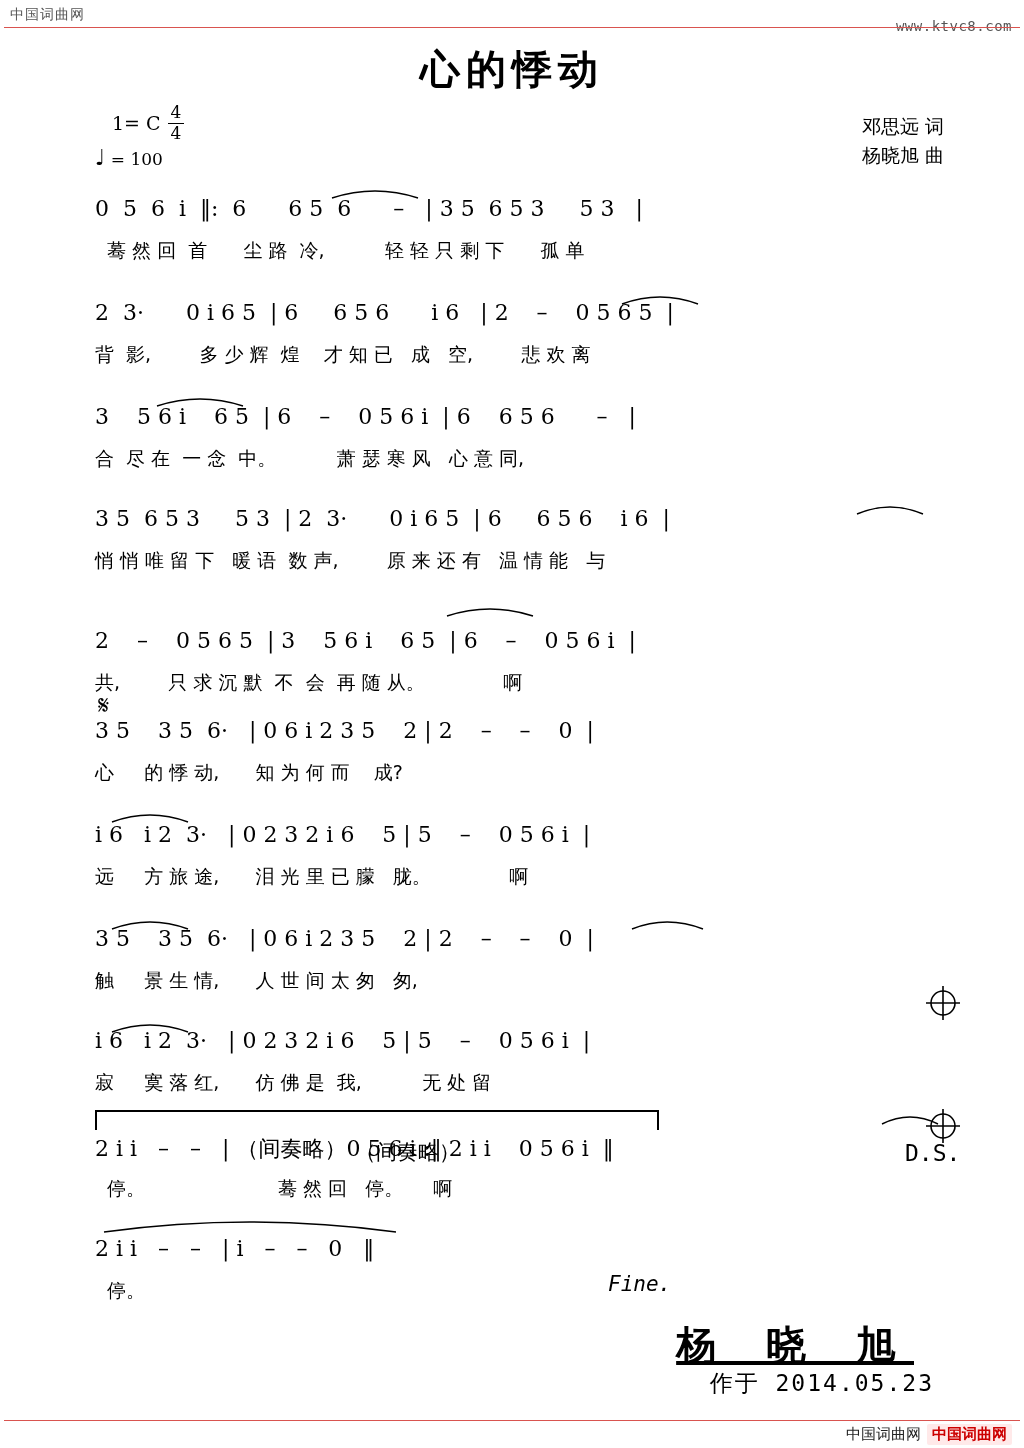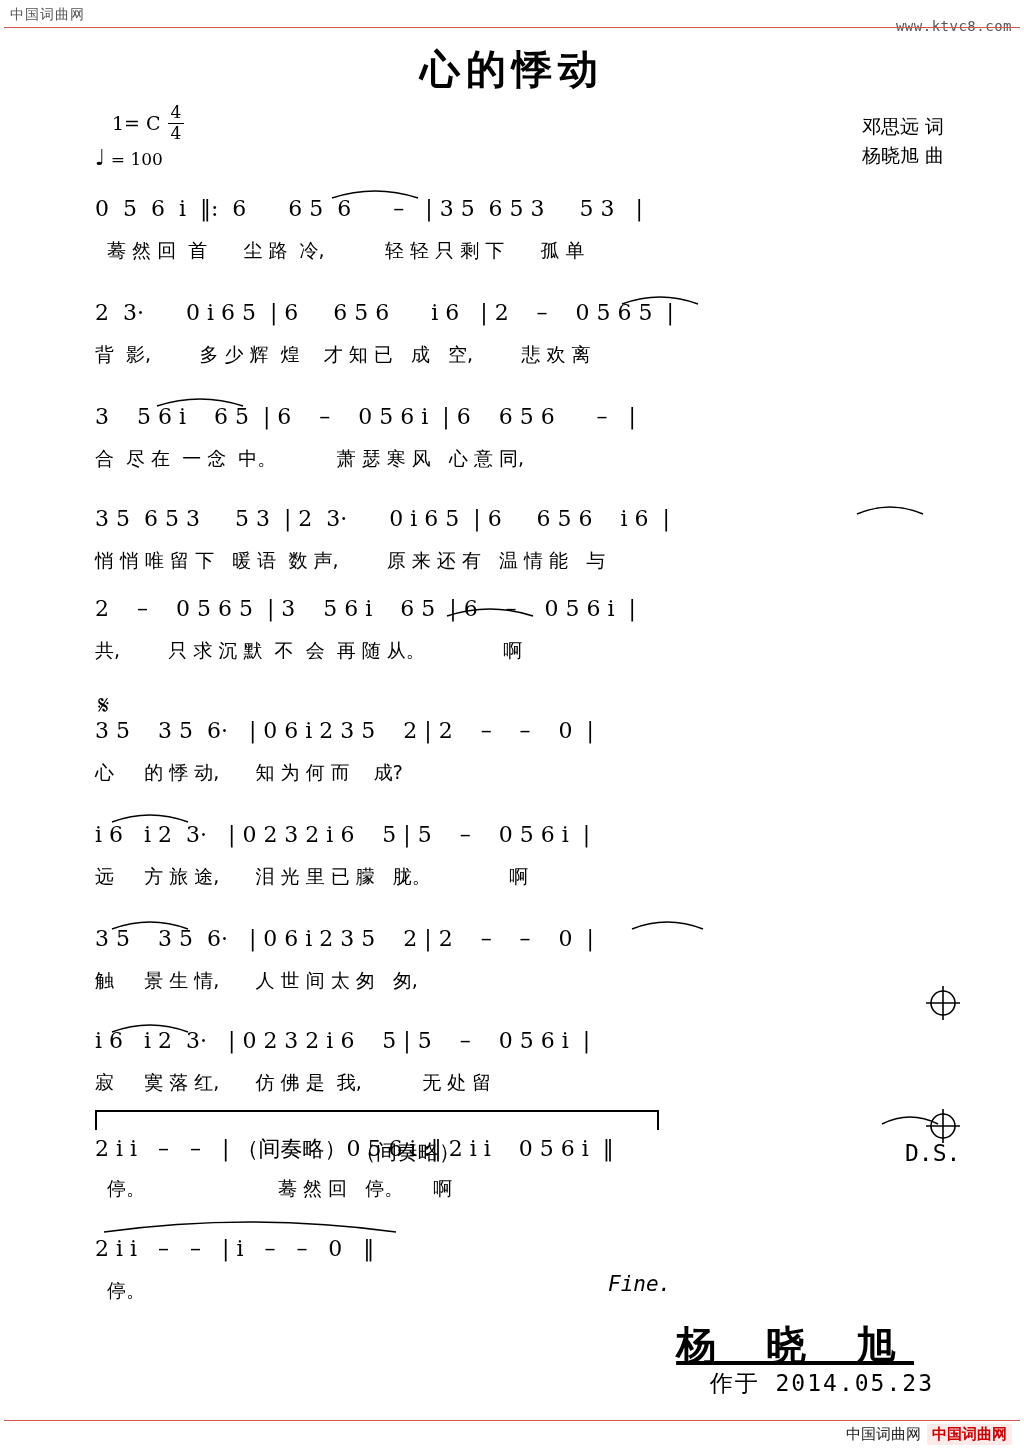--- a/index.html
+++ b/index.html
@@ -246,21 +246,21 @@
   <div class="system" style="top:404px;">
     <div class="notes"><span class="ln">3    5 6 i    6 5  | 6    –    0 5 6 i  | 6    6 5 6      –   |</span></div>
     <div class="lyrics"><span class="ln">合  尽 在  一 念  中。          萧 瑟 寒 风   心 意 同,</span></div>
   </div>
 
   <div class="system" style="top:506px;">
     <div class="notes"><span class="ln">3 5  6 5 3     5 3  | 2  3·      0 i 6 5  | 6     6 5 6    i 6  |</span></div>
     <div class="lyrics"><span class="ln">悄 悄 唯 留 下   暖 语  数 声,        原 来 还 有   温 情 能   与</span></div>
   </div>
 
-  <div class="system" style="top:596px;text-align:center;">
+  <div class="system" style="top:628px;text-align:center;">
     <div class="notes"><span class="ln">2    –    0 5 6 5  | 3    5 6 i    6 5  | 6    –    0 5 6 i  |</span></div>
     <div class="lyrics"><span class="ln">共,        只 求 沉 默  不  会  再 随 从。             啊</span></div>
   </div>
 
   <div class="system" style="top:718px;">
     <div class="notes"><span class="ln">3 5    3 5  6·   | 0 6 i 2 3 5    2 | 2    –    –    0  |</span></div>
     <div class="lyrics"><span class="ln">心     的 悸 动,      知 为 何 而    成?</span></div>
   </div>
 
   <div class="system" style="top:822px;">

